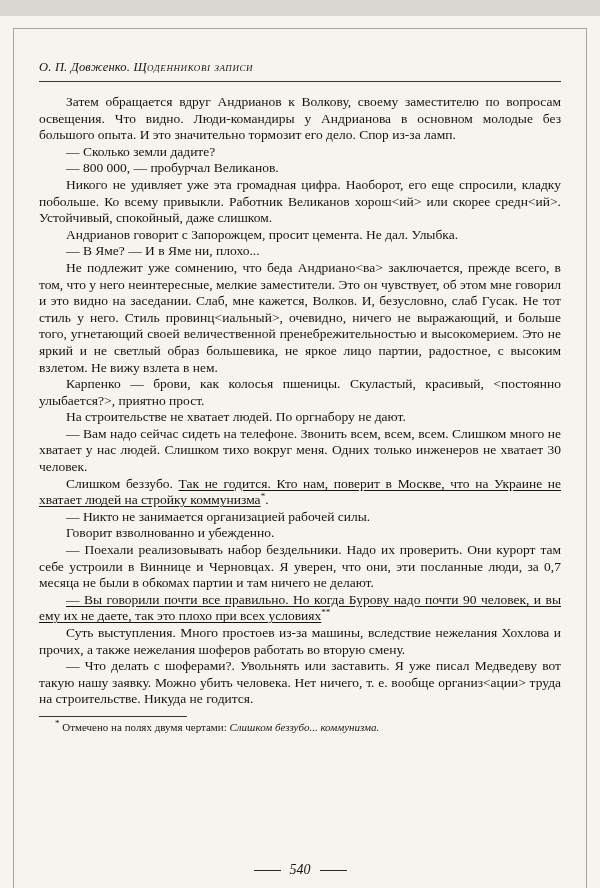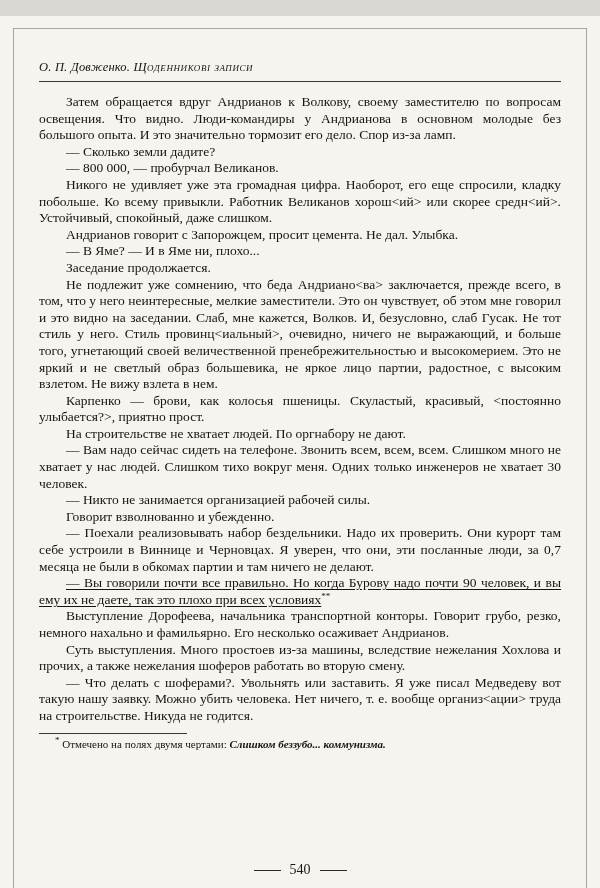--- a/index.html
+++ b/index.html
@@ -70,70 +70,69 @@
   }
   .footnotes p {
     margin: 0;
     font-size: 11px;
     line-height: 13.5px;
     text-align: justify;
     text-indent: 16px;
   }
   .footnotes .it {
     font-style: italic;
-    font-weight: bold;
   }
   .pageno {
     position: absolute;
     left: 0; right: 0;
     bottom: 26px;
     text-align: center;
     font-size: 14px;
     color: #1a1816;
   }
   .pageno .dash {
     display: inline-block;
     width: 27px;
     height: 1px;
     background: #2c2a27;
     vertical-align: middle;
     margin: 0 9px;
   }
   .pageno .num {
     display: inline-block;
     vertical-align: middle;
+    font-style: italic;
   }
 </style>
 </head>
 <body>
 
 <div class="page">
   <div class="frame"></div>
 
   <div class="content">
 
     <div class="running-head"><span>О. П. Довженко.</span> <span class="book-title">Щоденникові записи</span></div>
 
     <div class="body-text">
       <p>Затем обращается вдруг Андрианов к Волкову, своему заместителю по вопросам освещения. Что видно. Люди-командиры у Андрианова в основном молодые без большого опыта. И это значительно тормозит его дело. Спор из-за ламп.</p>
       <p>— Сколько земли дадите?</p>
       <p>— 800 000, — пробурчал Великанов.</p>
       <p>Никого не удивляет уже эта громадная цифра. Наоборот, его еще спросили, кладку побольше. Ко всему привыкли. Работник Великанов хорош&lt;ий&gt; или скорее средн&lt;ий&gt;. Устойчивый, спокойный, даже слишком.</p>
       <p>Андрианов говорит с Запорожцем, просит цемента. Не дал. Улыбка.</p>
       <p>— В Яме? — И в Яме ни, плохо...</p>
-      <p>Заседание продолжается.</p>
       <p>Не подлежит уже сомнению, что беда Андриано&lt;ва&gt; заключается, прежде всего, в том, что у него неинтересные, мелкие заместители. Это он чувствует, об этом мне говорил и это видно на заседании. Слаб, мне кажется, Волков. И, безусловно, слаб Гусак. Не тот стиль у него. Стиль провинц&lt;иальный&gt;, очевидно, ничего не выражающий, и больше того, угнетающий своей величественной пренебрежительностью и высокомерием. Это не яркий и не светлый образ большевика, не яркое лицо партии, радостное, с высоким взлетом. Не вижу взлета в нем.</p>
       <p>Карпенко — брови, как колосья пшеницы. Скуластый, красивый, &lt;постоянно улыбается?&gt;, приятно прост.</p>
       <p>На строительстве не хватает людей. По оргнабору не дают.</p>
       <p>— Вам надо сейчас сидеть на телефоне. Звонить всем, всем, всем. Слишком много не хватает у нас людей. Слишком тихо вокруг меня. Одних только инженеров не хватает 30 человек.</p>
+      <p><span>Слишком беззубо. </span><span class="u">Так не годится. Кто нам, поверит в Москве, что на Украине не хватает людей на стройку коммунизма</span><sup class="fnmark">*</sup><span>.</span></p>
       <p>— Никто не занимается организацией рабочей силы.</p>
       <p>Говорит взволнованно и убежденно.</p>
       <p>— Поехали реализовывать набор бездельники. Надо их проверить. Они курорт там себе устроили в Виннице и Черновцах. Я уверен, что они, эти посланные люди, за 0,7 месяца не были в обкомах партии и там ничего не делают.</p>
       <p><span class="u">— Вы говорили почти все правильно. Но когда Бурову надо почти 90 человек, и вы ему их не даете, так это плохо при всех условиях</span><sup class="fnmark">**</sup></p>
-      <p>Выступление Дорофеева, начальника транспортной конторы. Говорит грубо, резко, немного нахально и фамильярно. Его несколько осаживает Андрианов.</p>
       <p>Суть выступления. Много простоев из-за машины, вследствие нежелания Хохлова и прочих, а также нежелания шоферов работать во вторую смену.</p>
       <p>— Что делать с шоферами?. Увольнять или заставить. Я уже писал Медведеву вот такую нашу заявку. Можно убить человека. Нет ничего, т. е. вообще организ&lt;ации&gt; труда на строительстве. Никуда не годится.</p>
     </div>
 
     <div class="footnotes">
       <div class="fn-rule"></div>
       <p><sup class="fnmark">*</sup> <span>Отмечено на полях двумя чертами:</span> <span class="it">Слишком беззубо... коммунизма.</span></p>
     </div>
 
   </div>

